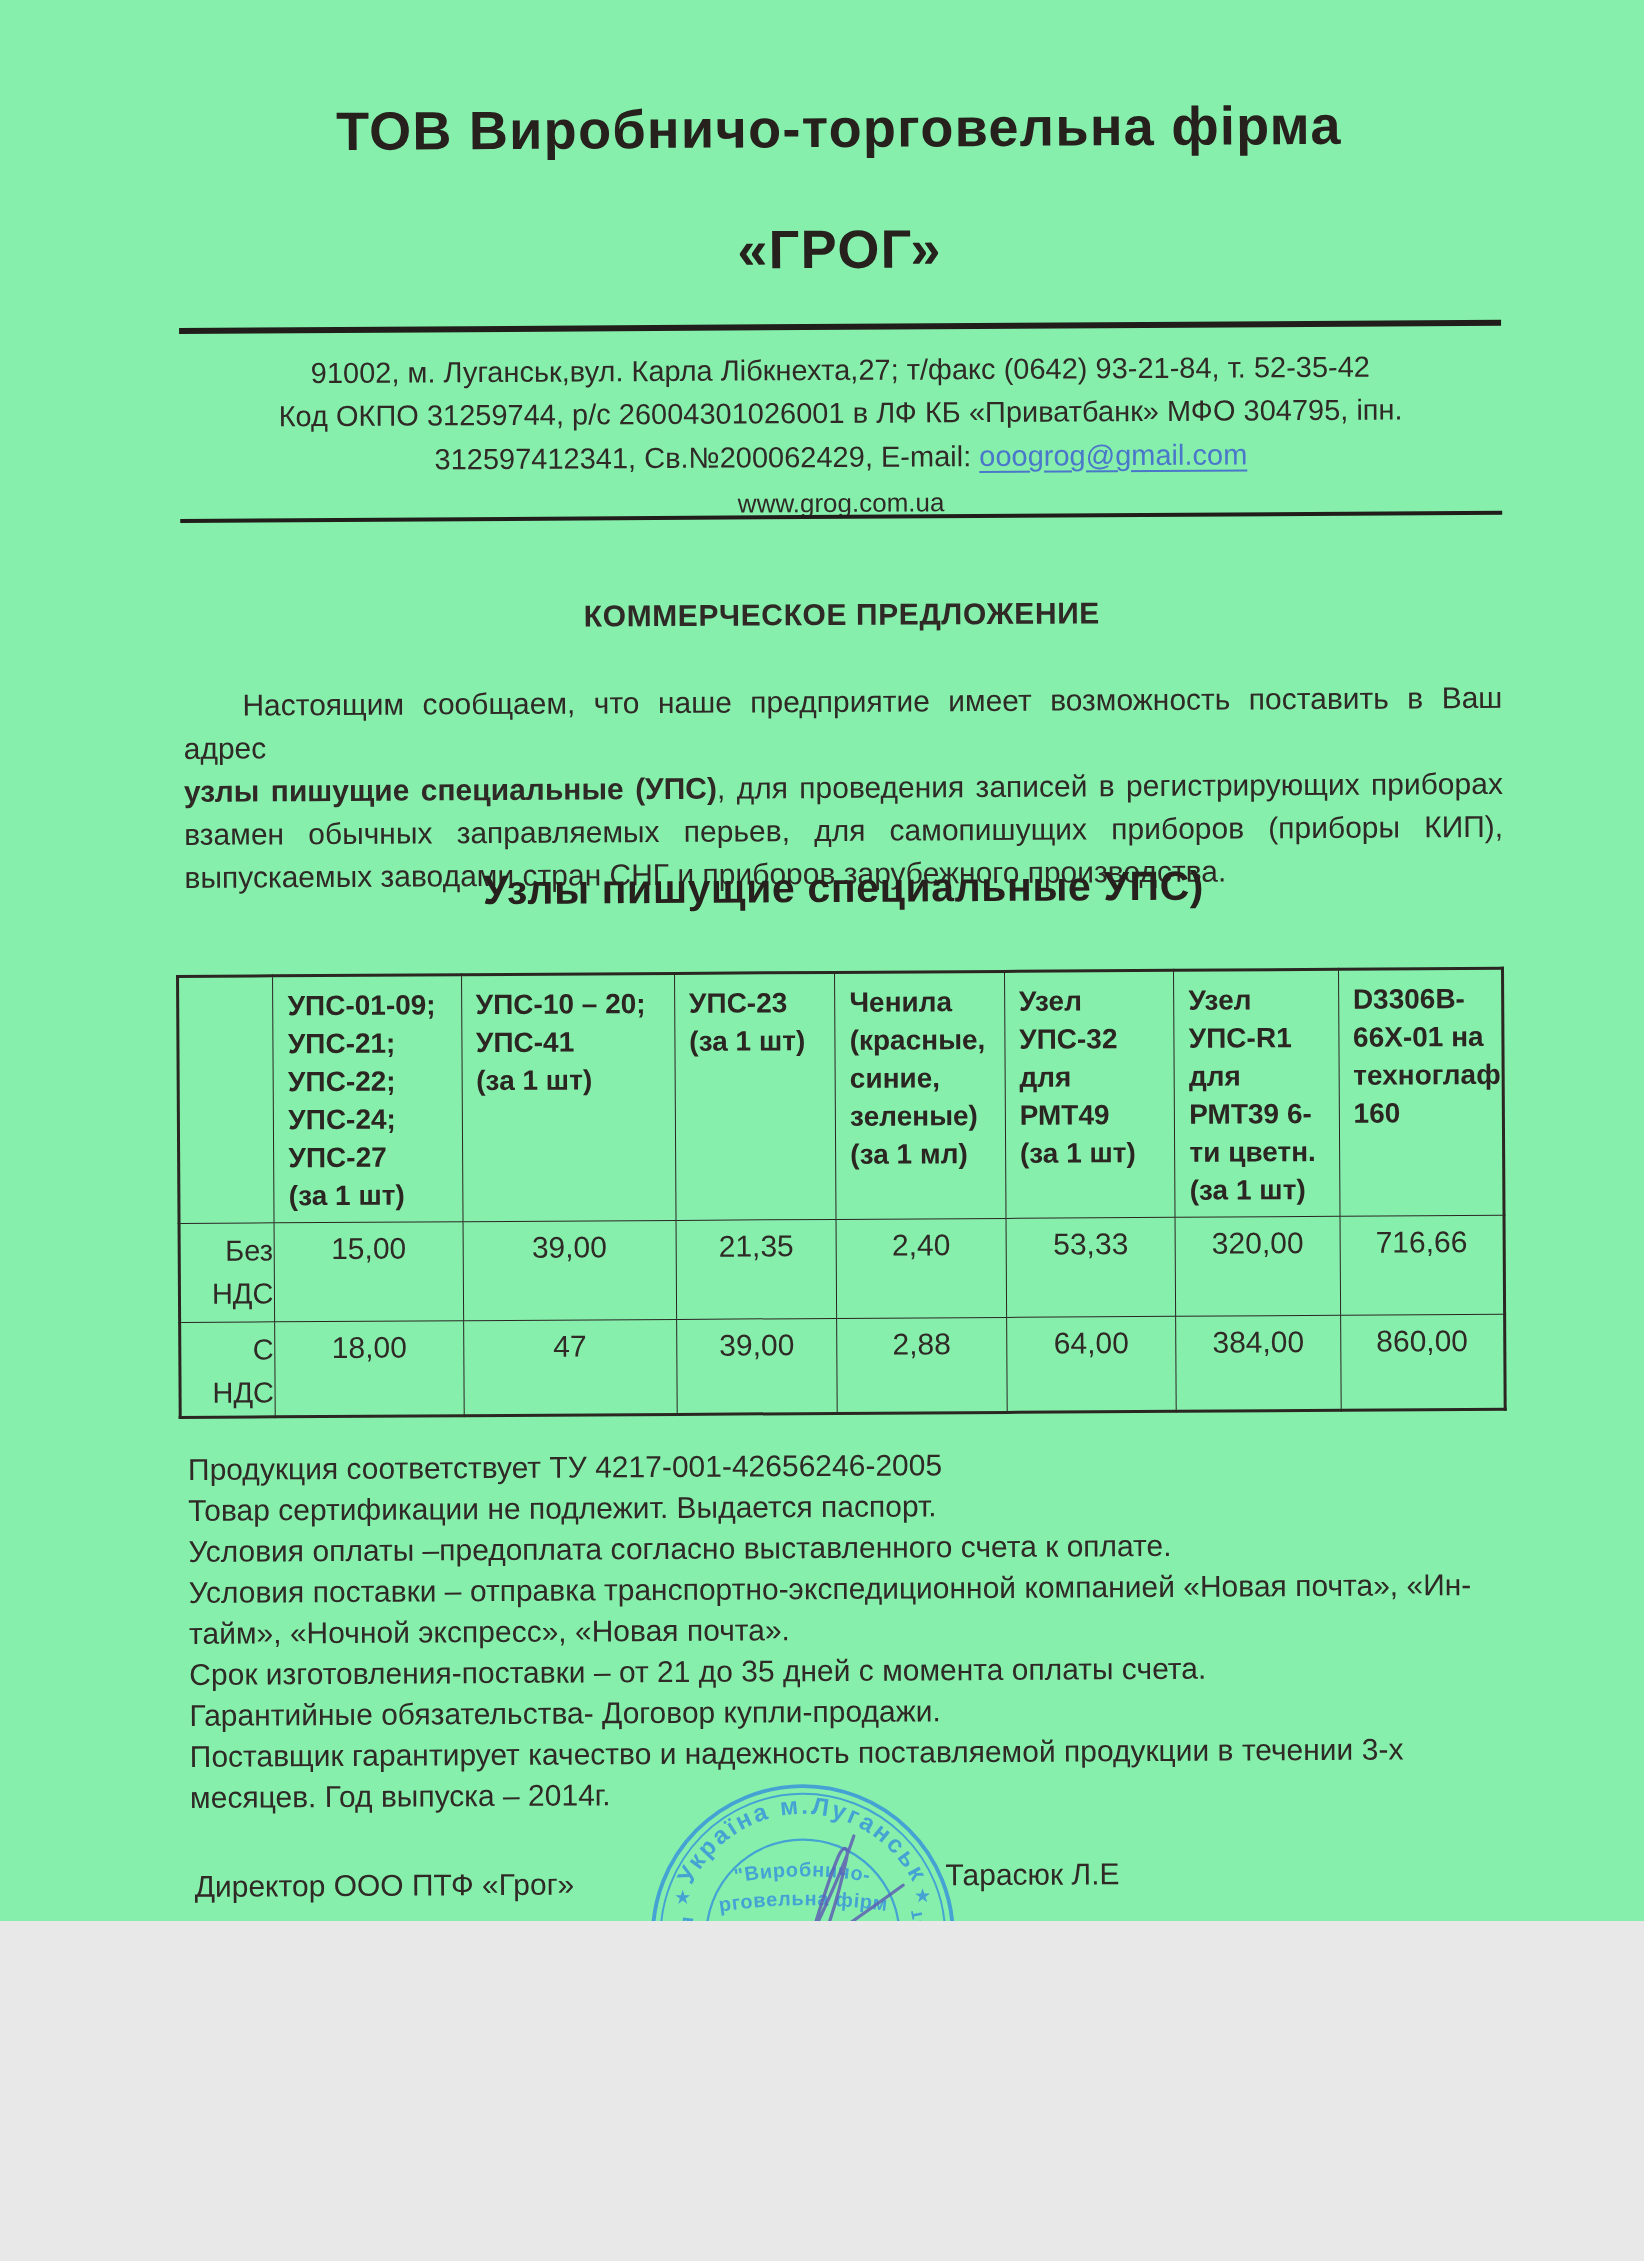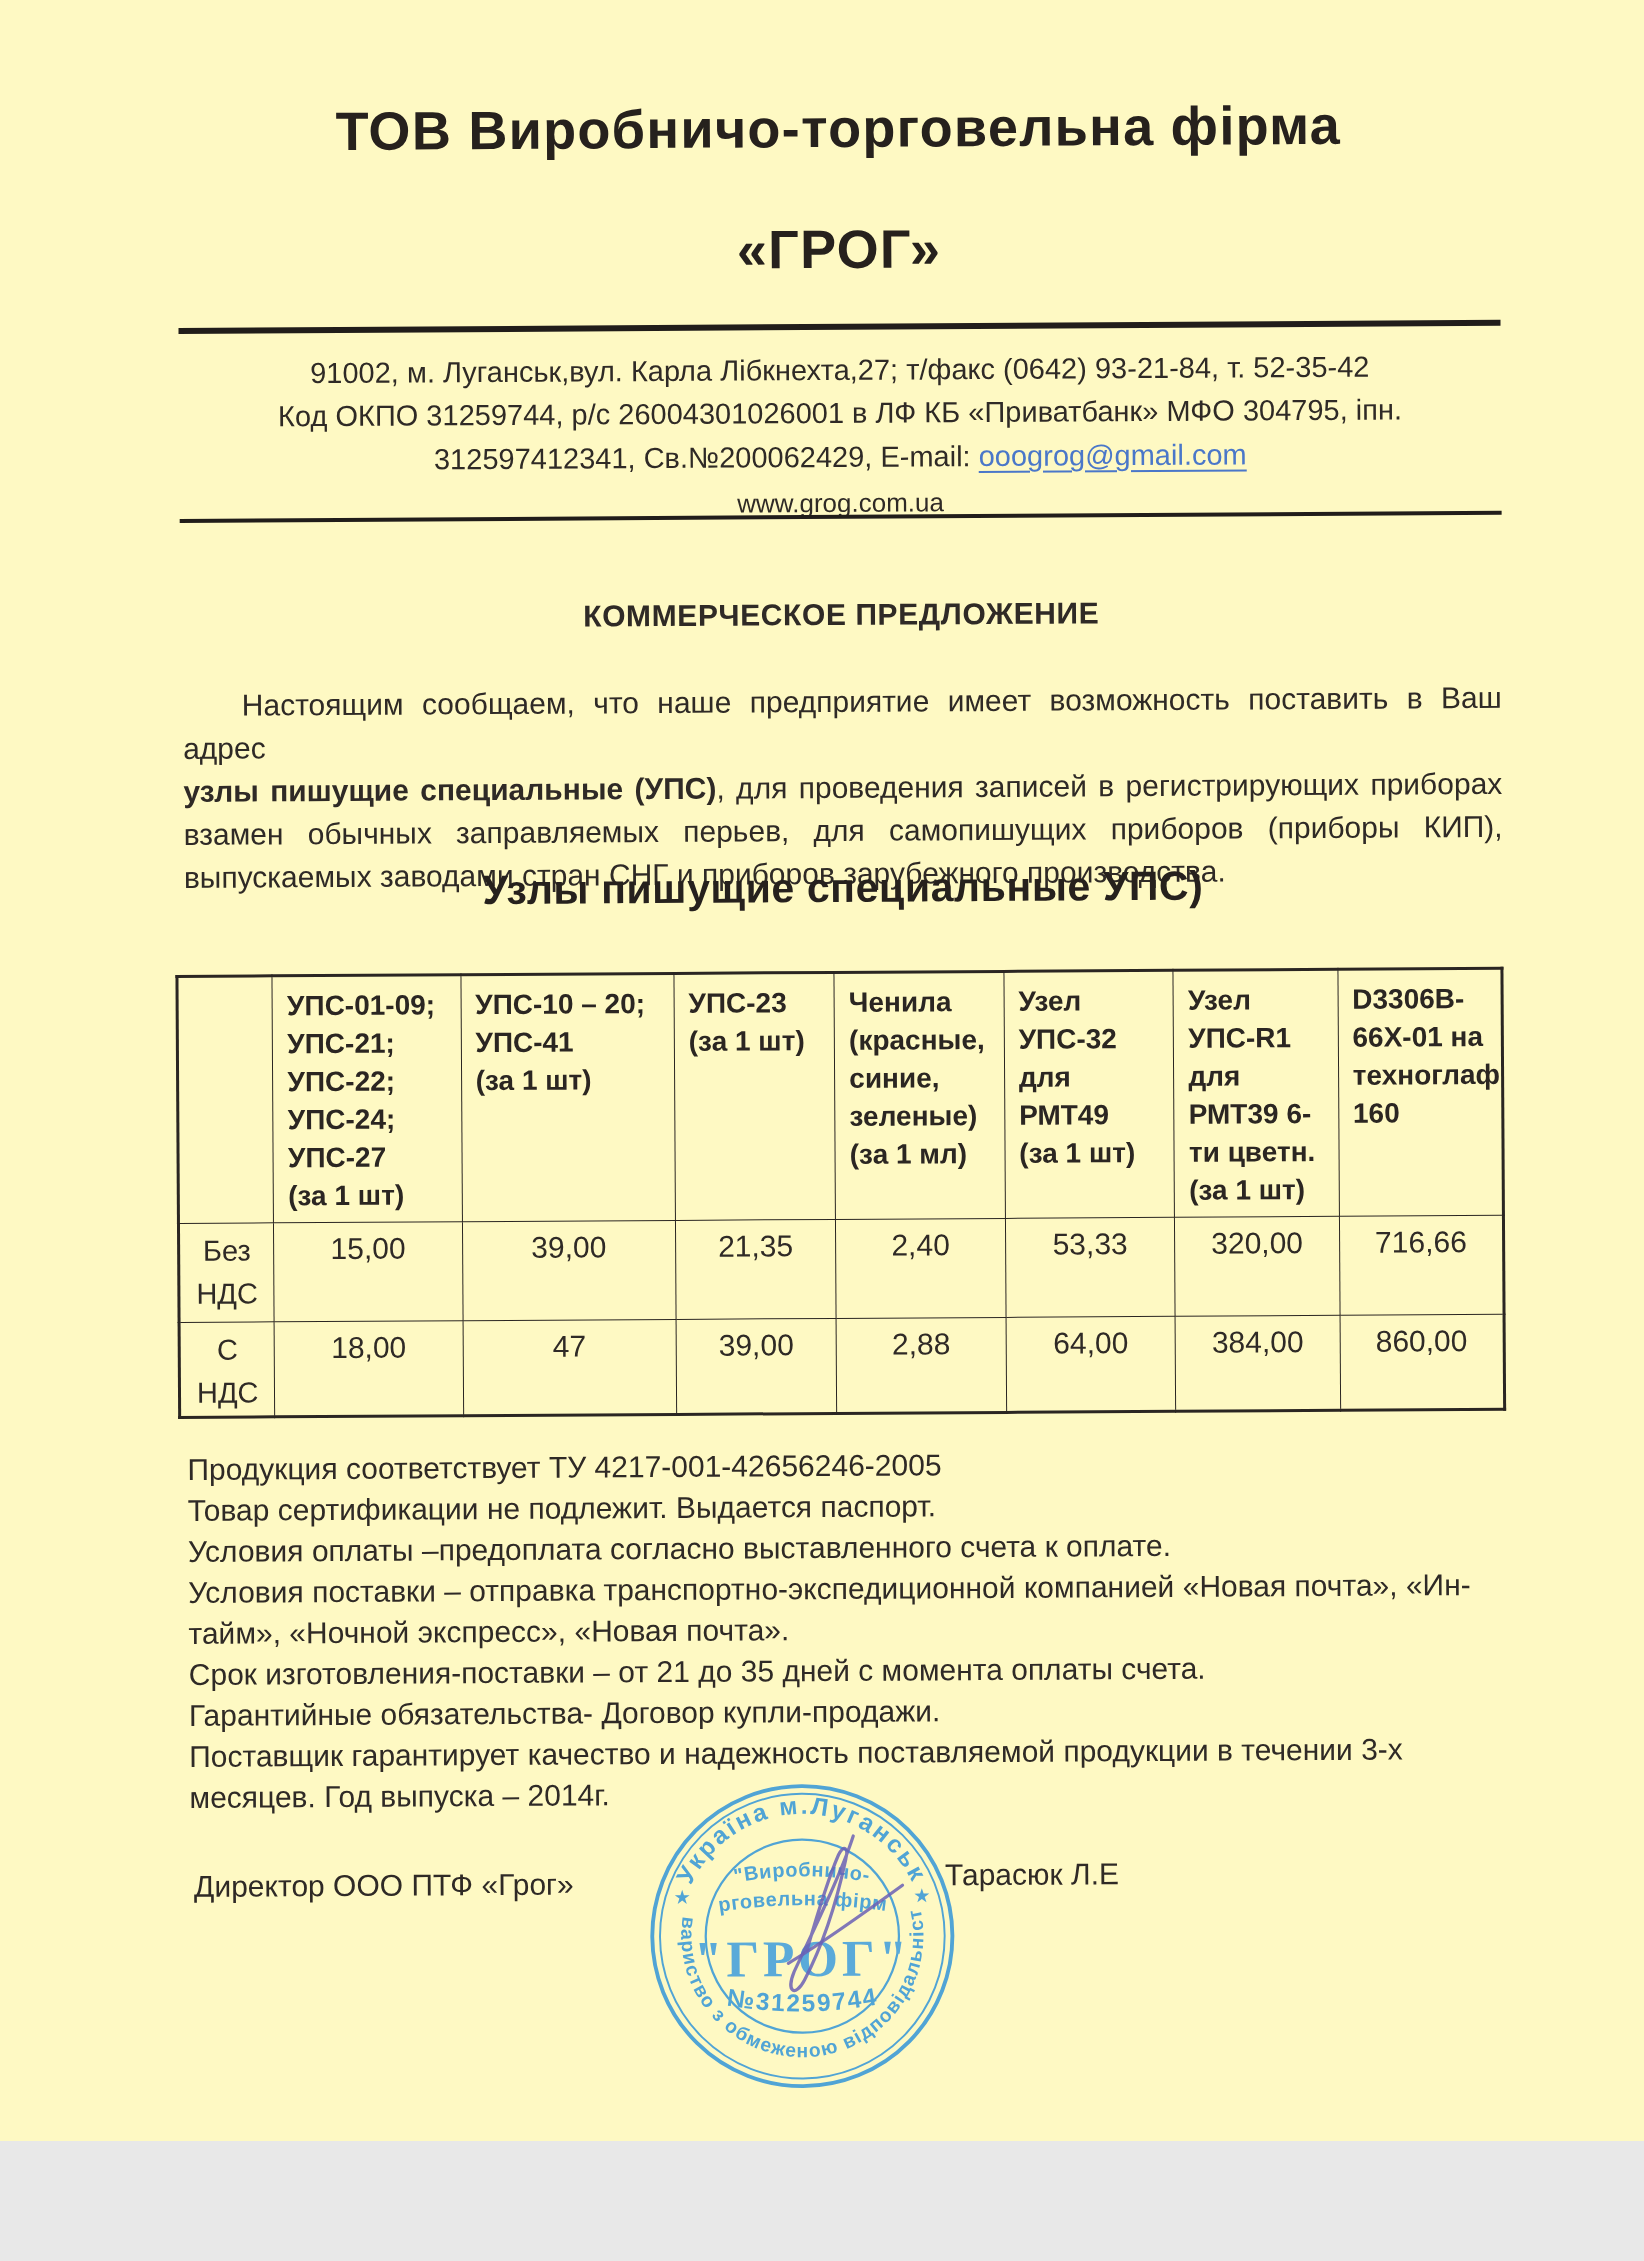--- a/index.html
+++ b/index.html
@@ -1,17 +1,17 @@
 <!DOCTYPE html>
 <html style="font-size:10.3px"><head>
 <meta charset="utf-8">
 <style>
   html,body{margin:0;padding:0;background:#e8e8e8;}
   .page{
-    position:relative;width:1644px;height:2141px;background:#fef9c3;
+    position:relative;width:1644px;height:1921px;background:#86efac;
     font-family:"Liberation Sans",sans-serif;color:#2f2a26;overflow:hidden;
   }
   .content{position:absolute;inset:0;transform:rotate(-0.35deg);transform-origin:50% 42%;}
   .center{left:182px;width:1322px;text-align:center;position:absolute;}
   .company-name{font-weight:700;font-size:54px;letter-spacing:1.3px;color:#26211d;}
   .l1{top:97px;}
   .l2{top:218px;}
   .rule{position:absolute;left:182px;width:1322px;background:#211d1a;}
   .rule1{top:324px;height:5.8px;}
   .rule2{top:515px;height:3.9px;}
@@ -30,21 +30,21 @@
     position:absolute;top:971px;left:175px;width:1328px;
     border-collapse:collapse;table-layout:fixed;background:transparent;
   }
   table.price th,table.price td{border:1.9px solid #2b2622;}
   table.price{border:3.2px solid #2b2622;}
   th.hcell{
     font-size:28px;font-weight:700;text-align:left;vertical-align:top;
     padding:10.3px 3.9px 6.4px 14px;line-height:38px;white-space:pre-line;color:#2b2622;
   }
   td.rlabel{
-    font-size:29px;font-weight:400;text-align:center;vertical-align:top;
+    font-size:29px;font-weight:400;text-align:right;vertical-align:top;
     white-space:pre-line;line-height:43px;padding-top:6.4px;
   }
   td.val{font-size:30px;text-align:center;vertical-align:top;padding-top:9px;}
   tr.r1{height:99px;}
   tr.r2{height:89px;}
   .terms{position:absolute;top:1445px;left:184px;width:1321px;font-size:30px;line-height:41px;}
   .sig-label{position:absolute;top:1866px;left:188px;font-size:30px;}
   .sig-name{position:absolute;top:1859px;left:939px;font-size:30px;}
   .stamp-wrap{position:absolute;left:635px;top:1775px;width:322px;height:322px;}
   svg.stamp{overflow:visible;opacity:.9;}

